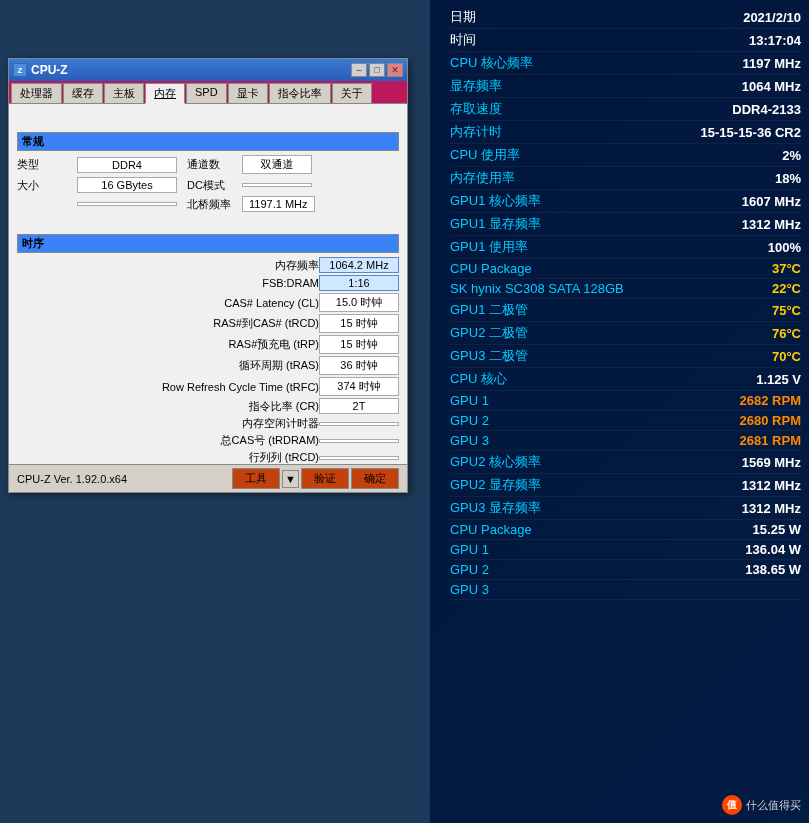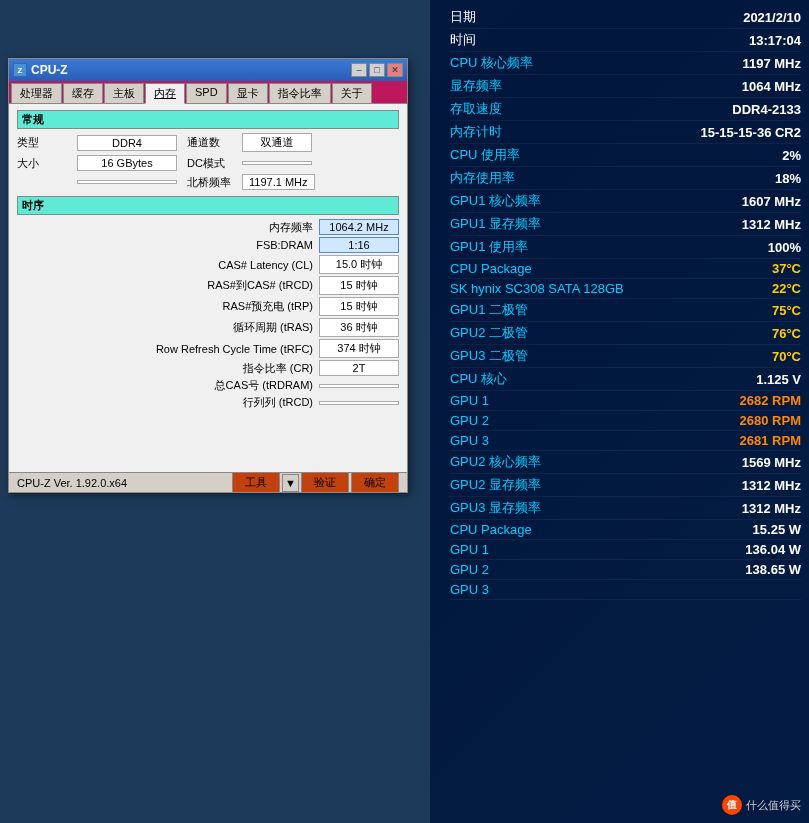--- a/index.html
+++ b/index.html
@@ -116,24 +116,25 @@
     .content {
       padding: 6px 8px;
       font-size: 11px;
       color: #000;
     }
 
     .section-title {
       font-size: 11px;
       font-weight: bold;
       color: #000;
-      background: #5eead4;
+      background: #3b82f6;
       padding: 1px 4px;
       margin-bottom: 4px;
       border: 1px solid #888;
+      margin-top: 22px;
     }
 
     .info-label {
       font-size: 11px;
       color: #000;
     }
 
     .info-value {
       font-size: 11px;
       color: #000;
@@ -191,21 +192,20 @@
       justify-content: space-between;
       align-items: center;
       margin-bottom: 2px;
     }
 
     .timing-label {
       font-size: 11px;
       color: #000;
       text-align: right;
       flex: 1;
-      padding-right: 6px;
     }
 
     .timing-value {
       font-size: 11px;
       color: #000;
       background: white;
       border: 1px solid #aaa;
       padding: 1px 4px;
       text-align: center;
       min-width: 80px;
@@ -215,21 +215,21 @@
       background: #d0e8ff;
       border: 1px solid #5588cc;
     }
 
     
     .bottom-bar {
       position: absolute;
       bottom: 0;
       left: 0;
       right: 0;
-      height: 20px;
+      height: 28px;
       background: #d4d0c8;
       border-top: 1px solid #888;
       display: flex;
       align-items: center;
       padding: 0 8px;
       justify-content: space-between;
     }
 
     .ver-text {
       font-size: 11px;
@@ -421,20 +421,24 @@
       <div class="timing-row">
         <span class="timing-label">Row Refresh Cycle Time (tRFC)</span>
         <span class="timing-value">374 时钟</span>
       </div>
 
       <div class="timing-row">
         <span class="timing-label">指令比率 (CR)</span>
         <span class="timing-value">2T</span>
       </div>
 
+      <div class="timing-row">
+        <span class="timing-label">内存空闲计时器</span>
+        <span class="timing-value"></span>
+      </div>
 
       <div class="timing-row">
         <span class="timing-label">总CAS号 (tRDRAM)</span>
         <span class="timing-value"></span>
       </div>
 
       <div class="timing-row">
         <span class="timing-label">行列列 (tRCD)</span>
         <span class="timing-value"></span>
       </div>

